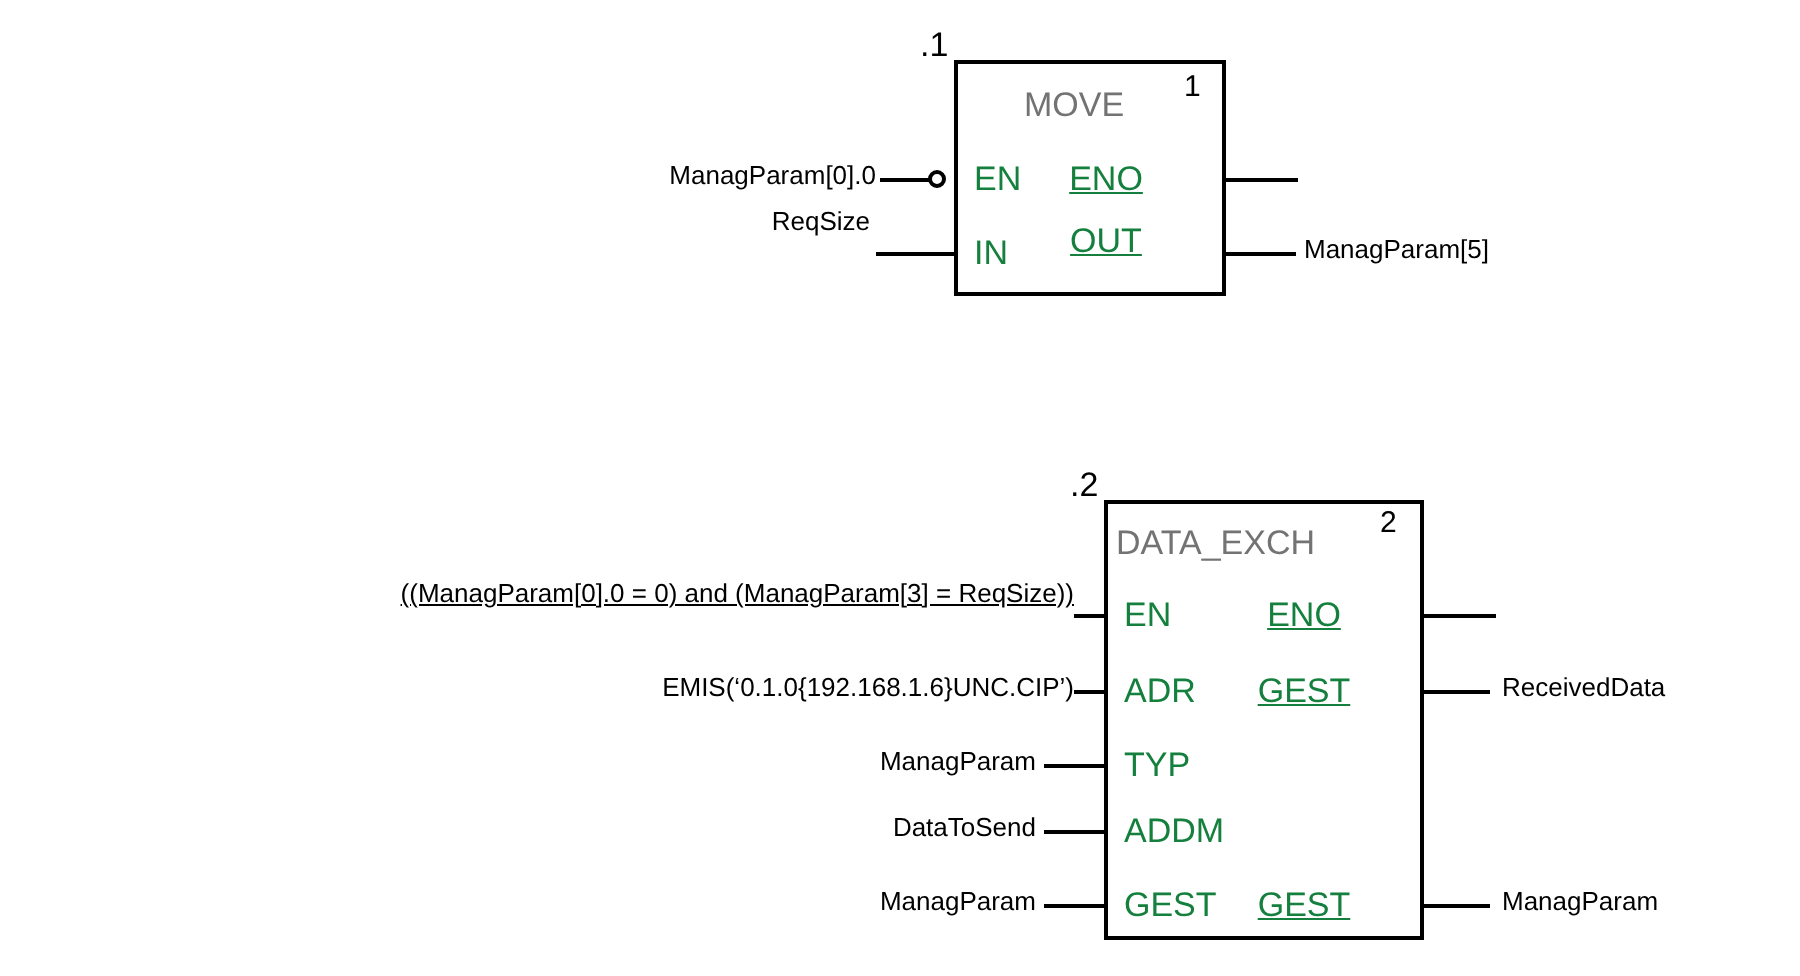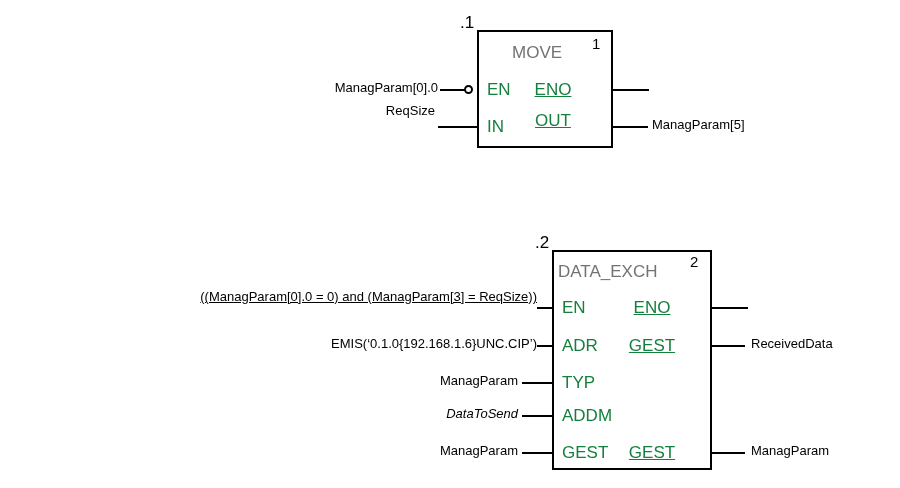--- a/index.html
+++ b/index.html
@@ -148,20 +148,20 @@
     <div class="wire" style="left:522px; top:415px; width:30px;"></div>
     <div class="wire" style="left:522px; top:452px; width:30px;"></div>
 
     <div class="wire" style="left:712px; top:307px; width:36px;"></div>
     <div class="wire" style="left:712px; top:345px; width:33px;"></div>
     <div class="wire" style="left:712px; top:452px; width:33px;"></div>
 
     <div class="operand left" style="left:2px; top:290px; width:535px;text-decoration:underline;">((ManagParam[0].0 = 0) and (ManagParam[3] = ReqSize))</div>
     <div class="operand left" style="left:130px; top:337px; width:407px;">EMIS(‘0.1.0{192.168.1.6}UNC.CIP’)</div>
     <div class="operand left" style="left:300px; top:374px; width:218px;">ManagParam</div>
-    <div class="operand left" style="left:300px; top:407px; width:218px;font-style:italic;">DataToSend</div>
+    <div class="operand left" style="left:300px; top:407px; width:218px;">DataToSend</div>
     <div class="operand left" style="left:300px; top:444px; width:218px;">ManagParam</div>
 
     <div class="operand right" style="left:751px; top:337px;">ReceivedData</div>
     <div class="operand right" style="left:751px; top:444px;">ManagParam</div>
   </div>
 
 </div>
 
 </body></html>

